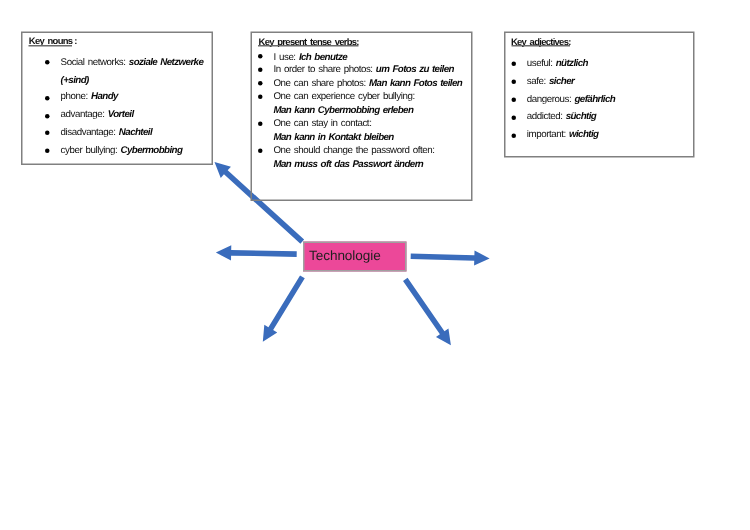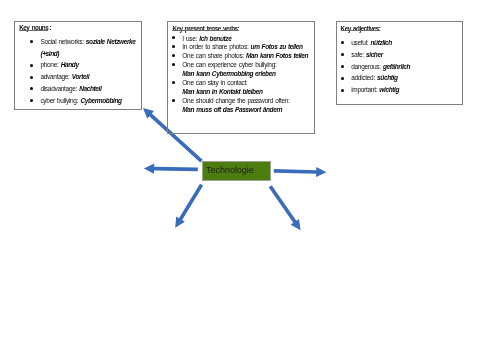--- a/index.html
+++ b/index.html
@@ -10,21 +10,21 @@
   .box-title{position:absolute;font-weight:bold;white-space:nowrap;
              letter-spacing:-0.075em;font-size:6.3px;color:#121212;}
   .box-title .u{position:relative;word-spacing:0.17em;}
   .box-title .u::after{content:"";position:absolute;left:0;right:0;
                        top:5.35px;height:0.48px;background:#6b6b6b;}
   .row{position:absolute;white-space:nowrap;font-size:6.5px;color:#101010;letter-spacing:-0.045em;word-spacing:0.1em;}
   .row .bul{position:absolute;width:3.05px;height:3.05px;border-radius:50%;
             background:#000;display:block;}
   .row .txt{position:absolute;}
   .row b{font-weight:bold;font-style:italic;letter-spacing:-0.06em;color:#080808;}
-  .center-box{position:absolute;border:0.9px solid #a0a0a0;background:#4d7c0f;
+  .center-box{position:absolute;border:0.9px solid #a0a0a0;background:#ec4899;
               box-sizing:border-box;}
   .center-box span{position:absolute;font-family:"Liberation Sans",sans-serif;
                    white-space:nowrap;color:#1f1f1f;letter-spacing:-0.005em;}
   svg.arrows{position:absolute;left:0;top:0;width:500px;height:353px;display:block;}
 </style>
 </head>
 <body>
 
 <div class="canvas">
 

